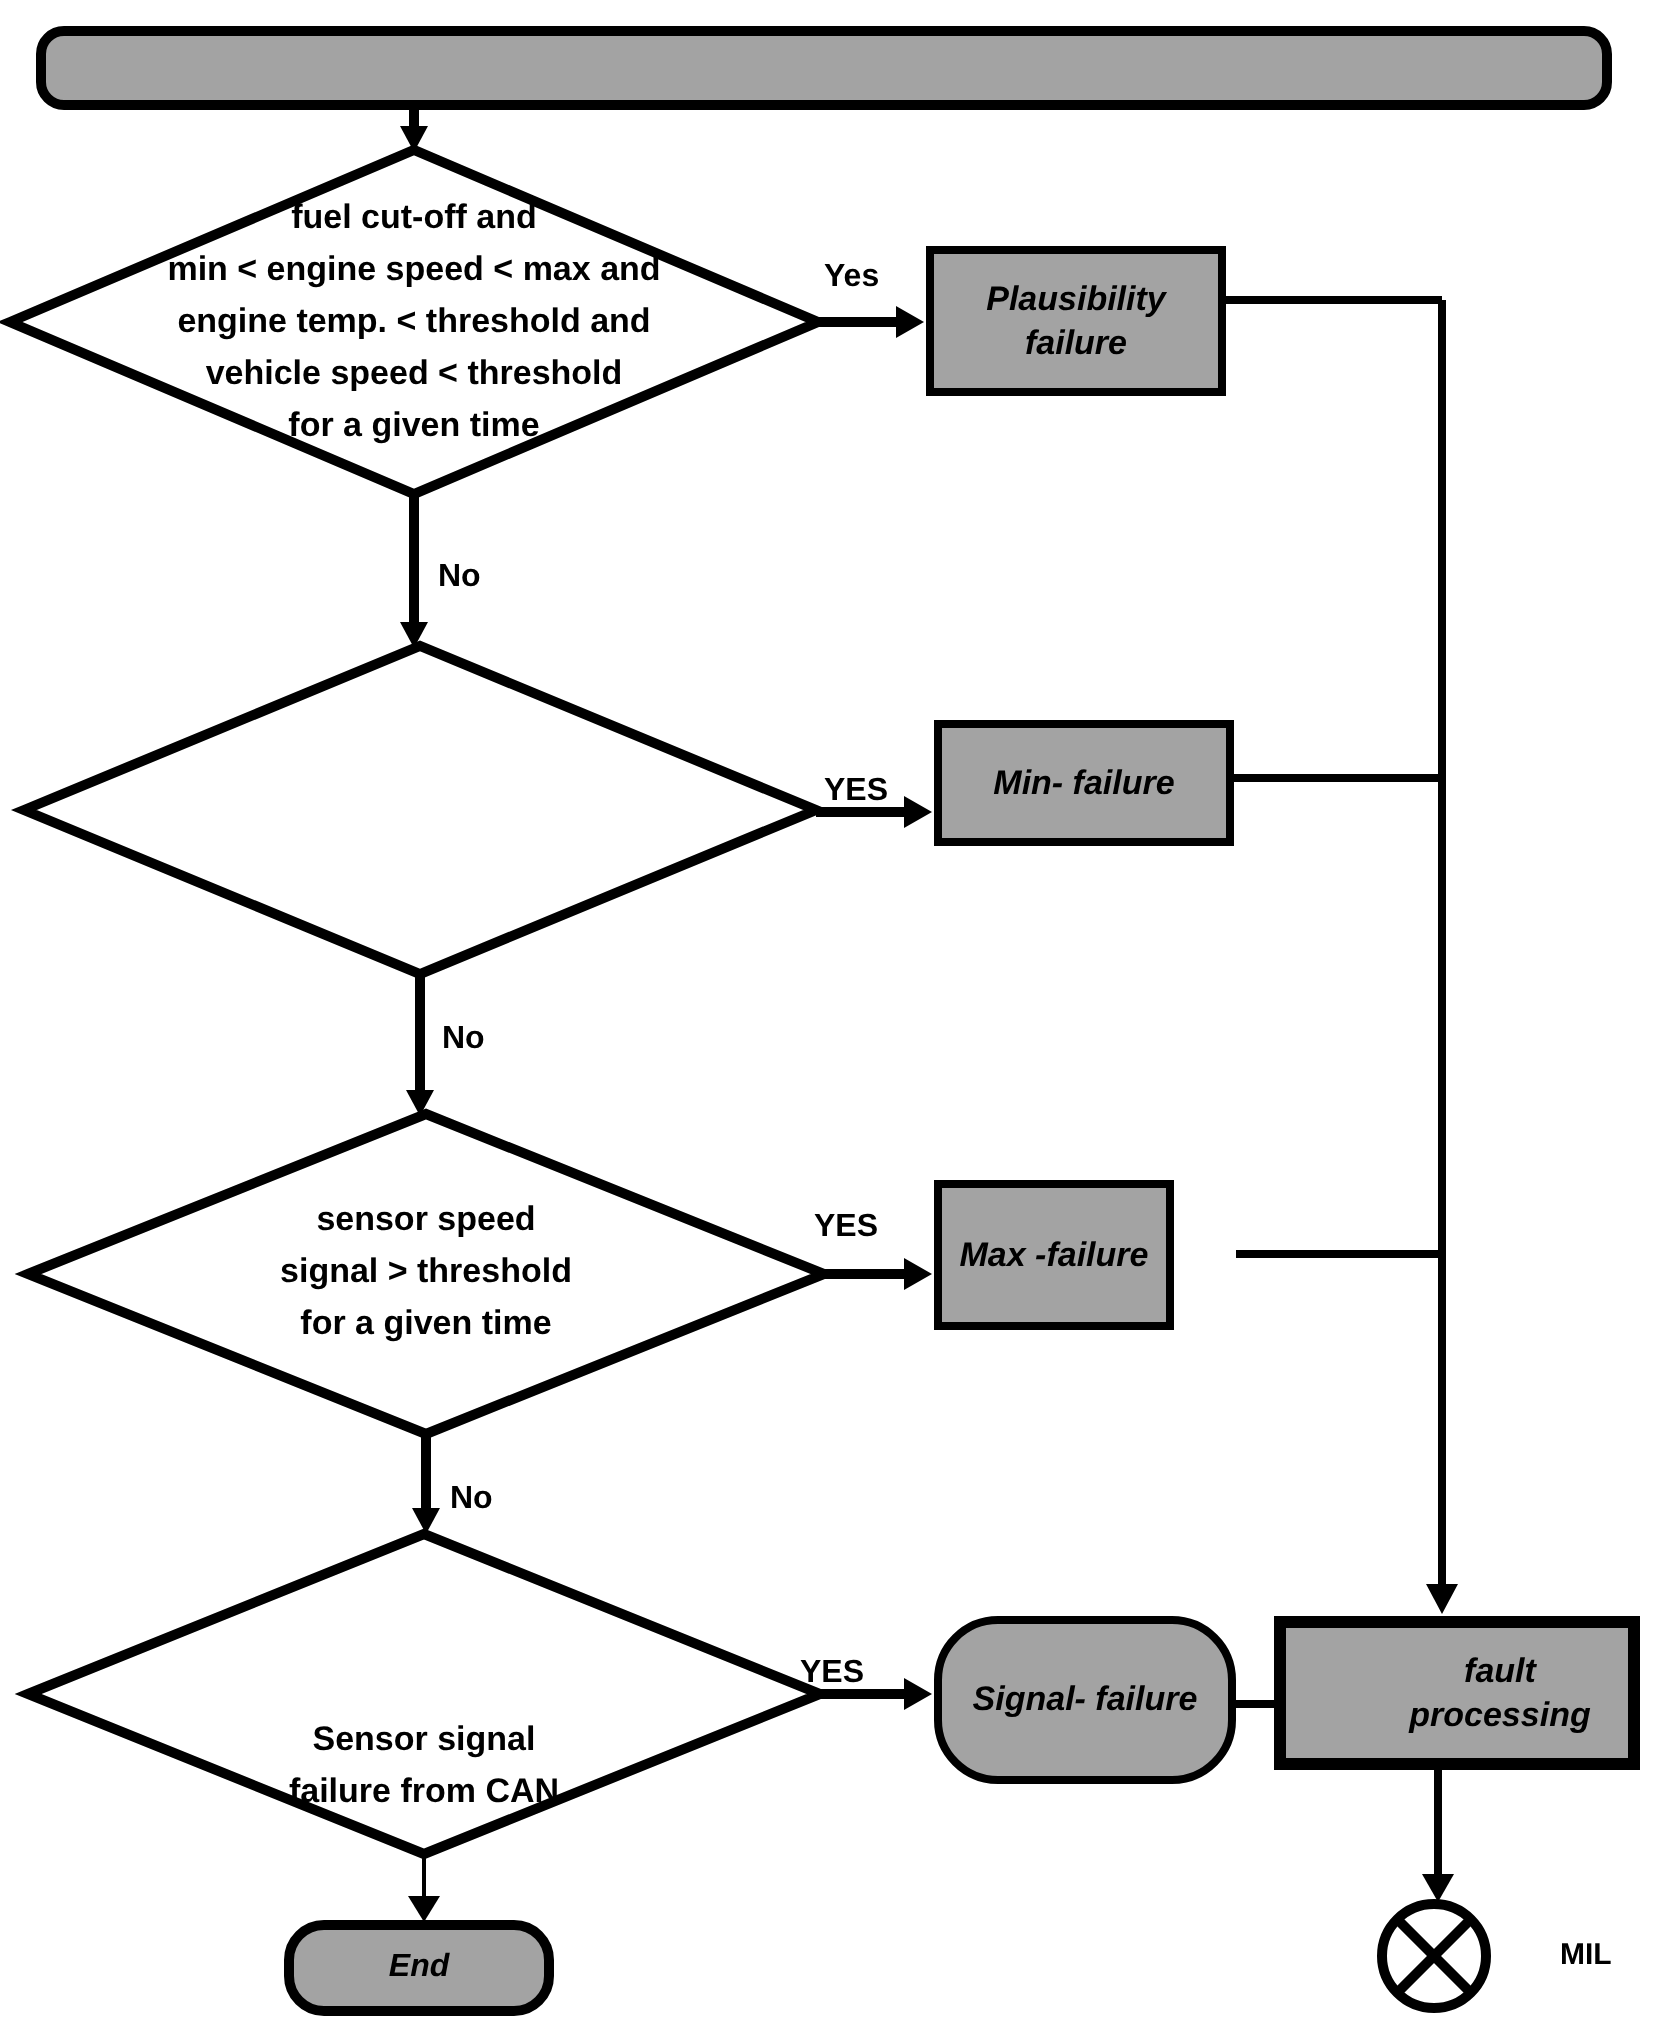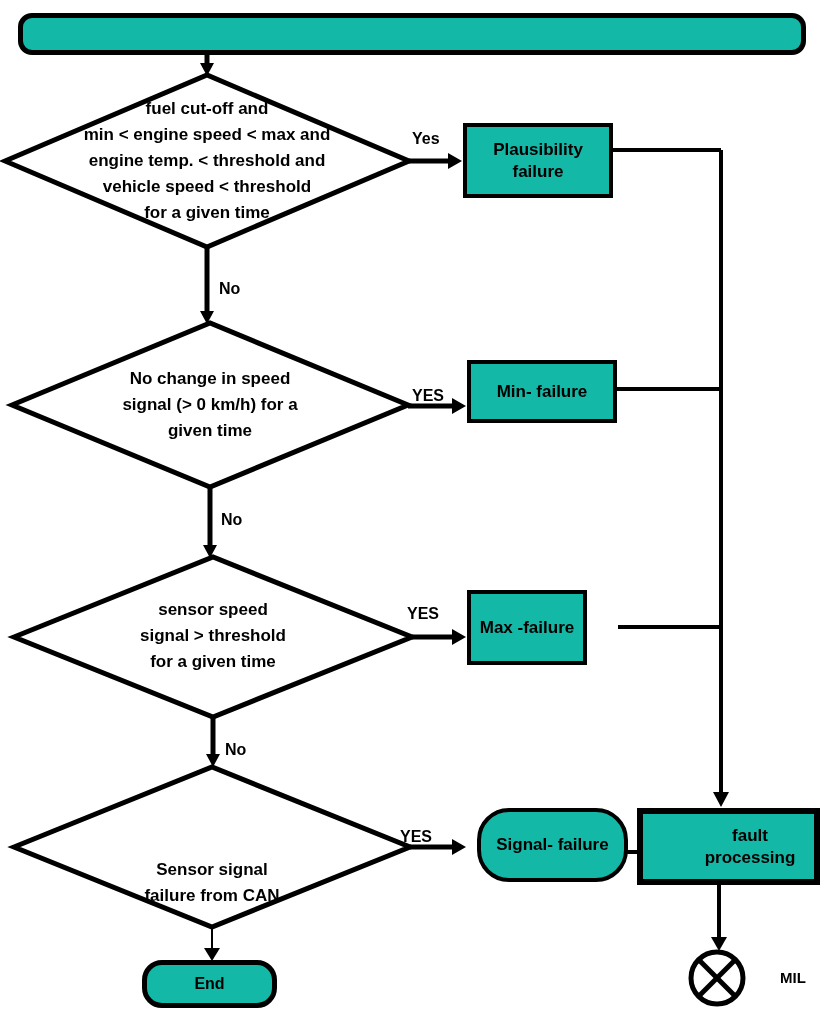--- a/index.html
+++ b/index.html
@@ -3,23 +3,23 @@
 <meta charset="utf-8">
 <style>
   html,body { margin:0; padding:0; background:#ffffff; }
   .stage {
     position:relative; width:832px; height:1020px; background:#ffffff;
     font-family:"Liberation Sans", sans-serif; font-weight:bold; color:#000000;
     overflow:hidden;
   }
   .stage svg { position:absolute; left:0; top:0; }
   .node {
-    position:absolute; box-sizing:border-box; background:#14b8a6;
+    position:absolute; box-sizing:border-box; background:#a3a3a3;
     border:4px solid #000000; display:flex; align-items:center; justify-content:center;
-    text-align:center; font-size:17px; line-height:22px; white-space:pre-line;
+    text-align:center; font-size:17px; line-height:22px; white-space:pre-line;font-style:italic;
   }
   .terminator { border-radius:14px; border-width:5px; font-size:16px; }
   .thick { border-width:6px;padding-left:43px; }
   .dtext {
     position:absolute; text-align:center; font-size:17px; line-height:26px;
     white-space:pre-line;
   }
   .branch { position:absolute; font-size:16px; line-height:16px; }
   .start-label {
     position:absolute; left:18px; top:24px; width:716px; text-align:center;
@@ -113,43 +113,40 @@
     </g>
   </svg>
 
   <div class="node terminator" style="left:18px; top:13px; width:788px; height:42px;"></div>
 
   <div class="dtext" style="left:77px; top:96px; width:260px;">fuel cut-off and
 min &lt; engine speed &lt; max and
 engine temp. &lt; threshold and
 vehicle speed &lt; threshold
 for a given time</div>
-  <div class="dtext" style="left:80px; top:366px; width:260px;">No change in speed
-signal (&gt; 0 km/h) for a
-given time</div>
   <div class="dtext" style="left:83px; top:597px; width:260px;">sensor speed
 signal  &gt; threshold
 for a given time</div>
   <div class="dtext" style="left:82px; top:813px; width:260px;margin-top:44px;">Sensor signal
 failure from CAN</div>
 
   <div class="branch" style="left:412px; top:131px;">Yes</div>
   <div class="branch" style="left:412px; top:388px;">YES</div>
   <div class="branch" style="left:407px; top:606px;">YES</div>
   <div class="branch" style="left:400px; top:829px;">YES</div>
 
   <div class="branch" style="left:219px; top:281px;">No</div>
   <div class="branch" style="left:221px; top:512px;">No</div>
   <div class="branch" style="left:225px; top:742px;">No</div>
 
   <div class="node" style="left:463px; top:123px; width:150px; height:75px;">Plausibility
 failure</div>
   <div class="node" style="left:467px; top:360px; width:150px; height:63px;">Min- failure</div>
   <div class="node" style="left:467px; top:590px; width:120px; height:75px;">Max -failure</div>
-  <div class="node" style="left:477px; top:808px; width:151px; height:74px;border-radius:32px;">Signal- failure</div>
+  <div class="node" style="left:467px; top:808px; width:151px; height:84px;border-radius:32px;">Signal- failure</div>
 
   <div class="node thick" style="left:637px; top:808px; width:183px; height:77px;">fault processing</div>
 
   <div class="node terminator" style="left:142px; top:960px; width:135px; height:48px; border-radius:20px;">End</div>
 
   <div class="mil-label">MIL</div>
 
 </div>
 
 </body></html>

